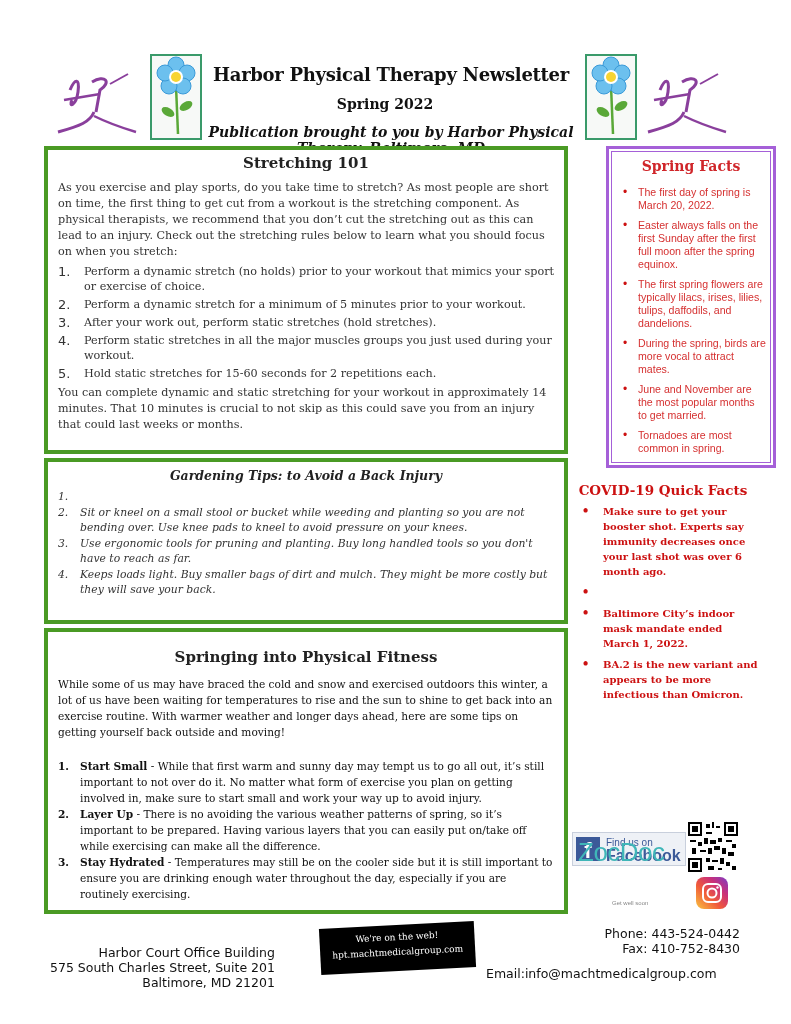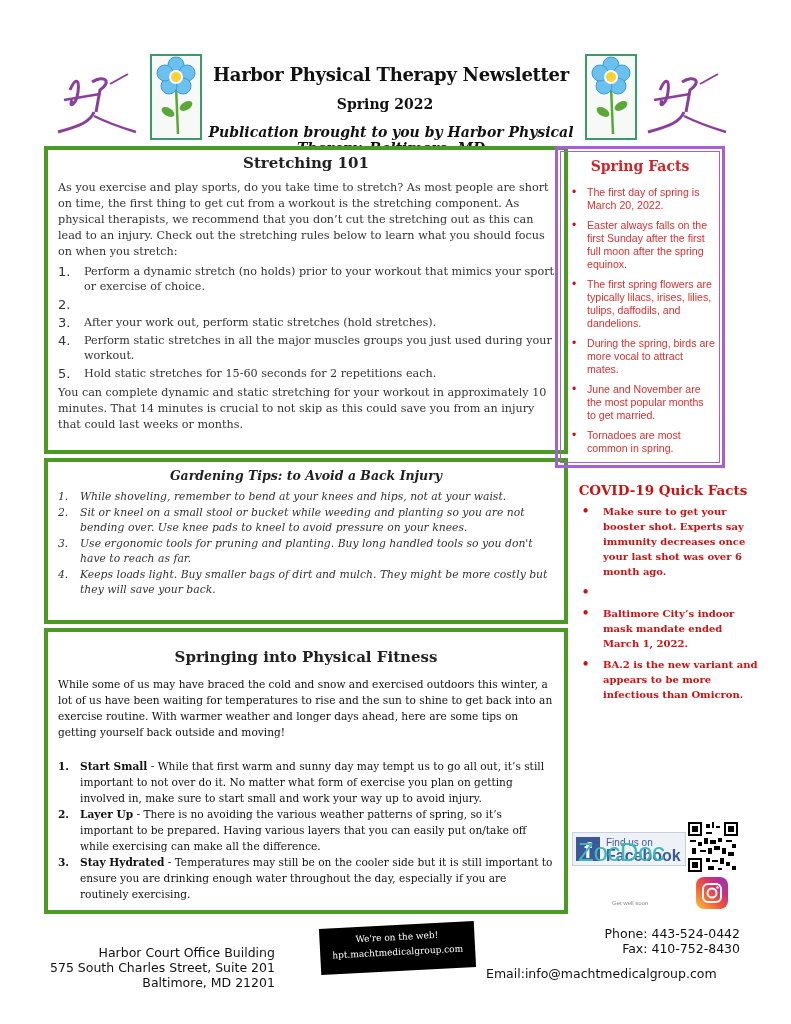--- a/index.html
+++ b/index.html
@@ -31,21 +31,21 @@
   ol.list li { display: flex; font-size: 11.2px; line-height: 15px; margin-bottom: 3px; color: #333; }
   ol.list li .num { width: 26px; flex: none; }
   .box1 ol.list li .num { font-size: 13px; font-family: "DejaVu Sans", sans-serif; }
   .box2 ol.list li { font-size: 10.8px; line-height: 15px; margin-bottom: 1px; }
   .box2 ol.list li .num { width: 22px; }
   .box3 ol.list li { font-size: 10.6px; line-height: 16px; margin-bottom: 0; color: #111; }
   .box3 ol.list li .num { width: 22px; font-weight: bold; }
   .box3 b { font-weight: bold; }
 
   
-  .purple-box { position: absolute; left: 555px; top: 146px; width: 170px; height: 322px; border: 3px solid #a560d8; box-sizing: border-box; padding: 2px; }
+  .purple-box { position: absolute; left: 606px; top: 146px; width: 170px; height: 322px; border: 3px solid #a560d8; box-sizing: border-box; padding: 2px; }
   .purple-inner { border: 1px solid #a560d8; height: 100%; box-sizing: border-box; }
   .purple-box h3 { margin: 6px 0 12px 0; text-align: center; font-family: "DejaVu Serif", serif; font-size: 14px; font-weight: bold; color: #d0262a; }
   .facts { list-style: none; margin: 0; padding: 0 4px 0 0; }
   .facts li { display: flex; color: #d53030; font-family: "Liberation Sans", sans-serif; font-size: 10.6px; line-height: 13px; margin-bottom: 7px; }
   .bullet { width: 26px; flex: none; text-align: center; color: #cc1111; font-size: 12px; }
 
   
   .covid { position: absolute; left: 568px; top: 480px; width: 190px; }
   .covid h3 { margin: 0 0 4px 0; text-align: center; font-family: "DejaVu Serif", serif; font-size: 13.5px; font-weight: bold; color: #cc1111; line-height: 20px; }
   .covid ul { list-style: none; margin: 0; padding: 0; }
@@ -132,43 +132,43 @@
 <section class="gbox box1">
   <h2>Stretching 101</h2>
   <p class="para">As you exercise and play sports, do you take time to stretch? As most people are short on time, the first thing to get cut from a workout is the stretching component. As physical therapists, we recommend that you don’t cut the stretching out as this can lead to an injury. Check out the stretching rules below to learn what you should focus on when you stretch:</p>
   <ol class="list">
     <li>
         <span class="num">1.</span>
         <span>Perform a dynamic stretch (no holds) prior to your workout that mimics your sport or exercise of choice.</span>
       </li>
     <li>
         <span class="num">2.</span>
+        <span>Perform a dynamic stretch for a minimum of 5 minutes prior to your workout.</span>
       </li>
     <li>
         <span class="num">3.</span>
         <span>After your work out, perform static stretches (hold stretches).</span>
       </li>
     <li>
         <span class="num">4.</span>
         <span>Perform static stretches in all the major muscles groups you just used during your workout.</span>
       </li>
     <li>
         <span class="num">5.</span>
         <span>Hold static stretches for 15-60 seconds for 2 repetitions each.</span>
       </li>
   </ol>
-  <p class="para">You can complete dynamic and static stretching for your workout in approximately 10 minutes. That 14 minutes is crucial to not skip as this could save you from an injury that could last weeks or months.</p>
+  <p class="para">You can complete dynamic and static stretching for your workout in approximately 14 minutes. That 10 minutes is crucial to not skip as this could save you from an injury that could last weeks or months.</p>
 </section>
 
 <section class="gbox box2">
   <h2>Gardening Tips: to Avoid a Back Injury</h2>
   <ol class="list">
     <li>
         <span class="num">1.</span>
-        <span>While shoveling, remember to bend at your knees and hips, not at your waist.</span>
       </li>
     <li>
         <span class="num">2.</span>
         <span>Sit or kneel on a small stool or bucket while weeding and planting so you are not bending over. Use knee pads to kneel to avoid pressure on your knees.</span>
       </li>
     <li>
         <span class="num">3.</span>
         <span>Use ergonomic tools for pruning and planting. Buy long handled tools so you don't have to reach as far.</span>
       </li>
     <li>

